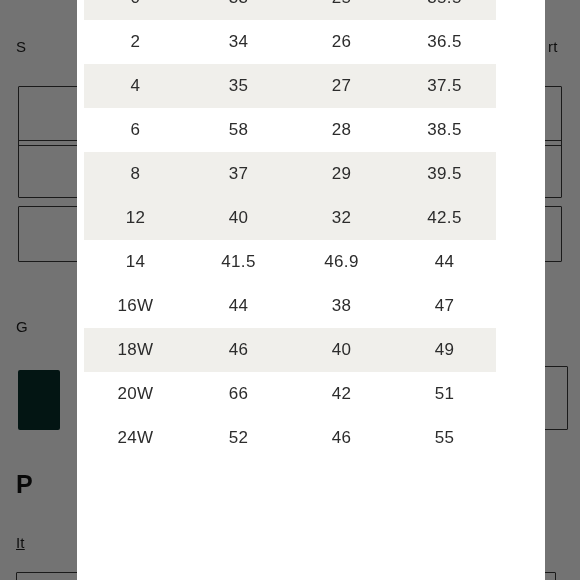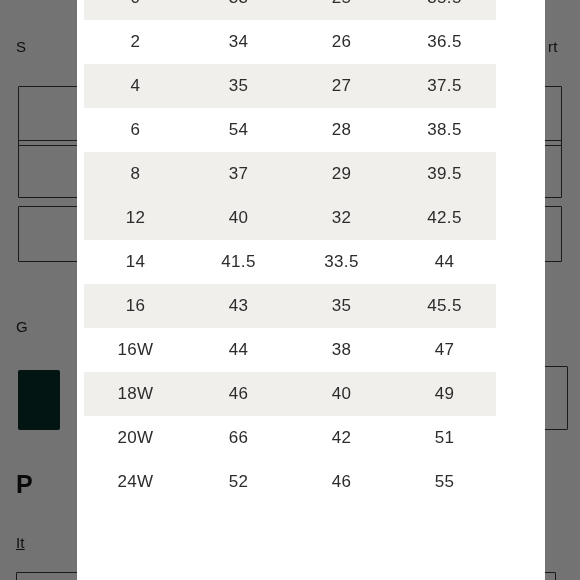--- a/index.html
+++ b/index.html
@@ -164,47 +164,41 @@
               <td>36.5</td>
             </tr>
             <tr class="shaded">
               <td>4</td>
               <td>35</td>
               <td>27</td>
               <td>37.5</td>
             </tr>
             <tr class="plain">
               <td>6</td>
-              <td>54</td>
+              <td>58</td>
               <td>28</td>
               <td>38.5</td>
             </tr>
             <tr class="shaded">
               <td>8</td>
               <td>37</td>
               <td>29</td>
               <td>39.5</td>
             </tr>
             <tr class="shaded">
               <td>12</td>
               <td>40</td>
               <td>32</td>
               <td>42.5</td>
             </tr>
             <tr class="plain">
               <td>14</td>
               <td>41.5</td>
-              <td>33.5</td>
+              <td>46.9</td>
               <td>44</td>
-            </tr>
-            <tr class="shaded">
-              <td>16</td>
-              <td>43</td>
-              <td>35</td>
-              <td>45.5</td>
             </tr>
             <tr class="plain">
               <td>16W</td>
               <td>44</td>
               <td>38</td>
               <td>47</td>
             </tr>
             <tr class="shaded">
               <td>18W</td>
               <td>46</td>

